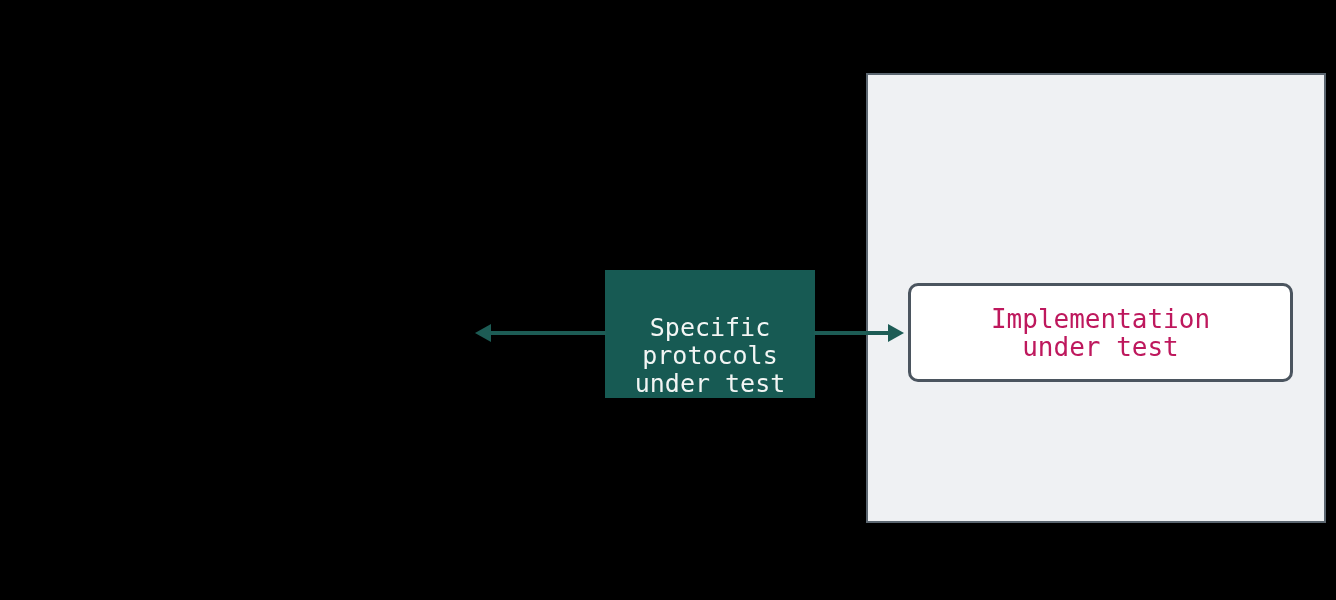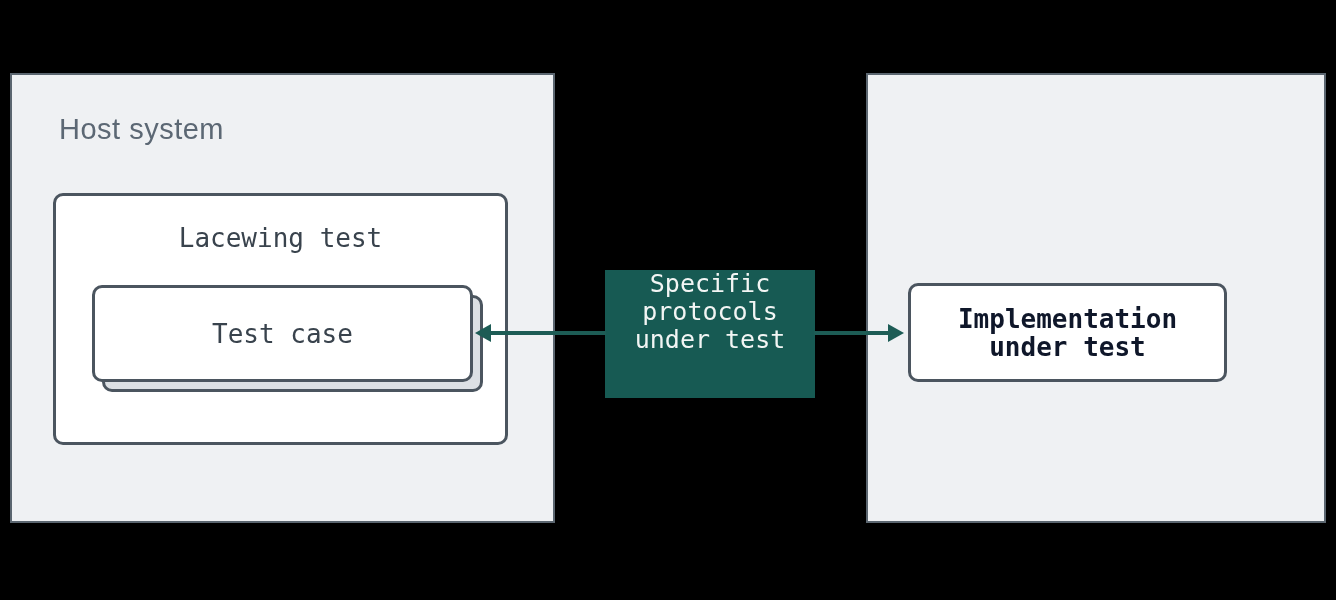--- a/index.html
+++ b/index.html
@@ -84,44 +84,43 @@
     justify-content: center;
     font-family: "DejaVu Sans Mono", monospace;
     font-size: 26px;
     color: #39434d;
   }
 
   .impl-box {
     position: absolute;
     left: 40px;
     top: 208px;
-    width: 319px;
+    width: 385px;
     height: 99px;
     display: flex;
     align-items: center;
     justify-content: center;
     text-align: center;
     font-family: "DejaVu Sans Mono", monospace;
     font-size: 26px;
     line-height: 28px;
-    color: #0f172a;
+    color: #be185d;
     white-space: pre-line;
-    font-weight: bold;
   }
 
   
   .teal-box {
     position: absolute;
     left: 605px;
     top: 270px;
     width: 210px;
     height: 128px;
     background: #175a53;
     display: flex;
-    align-items: flex-start;
+    align-items: flex-end;
     justify-content: center;
     text-align: center;
     font-family: "DejaVu Sans Mono", monospace;
     font-size: 25px;
     line-height: 28px;
     color: #f2f5f4;
     white-space: pre-line;
     z-index: 4;
   }
 
@@ -144,33 +143,20 @@
     z-index: 5;
   }
   .head-left  { left: 475px; top: 324px; border-right: 16px solid #1d5c55; }
   .head-right { left: 888px; top: 324px; border-left: 16px solid #1d5c55; }
 </style>
 </head>
 <body>
 
 <div class="stage">
 
-  <section class="panel panel-host">
-    <div class="panel-title">Host system</div>
-
-    <div class="wbox lacewing-box">
-      <div class="lacewing-label">Lacewing test</div>
-
-      <div class="stack-back"></div>
-
-      <div class="wbox stack-front">
-        <span>Test case</span>
-      </div>
-    </div>
-  </section>
 
   <section class="panel panel-fuchsia">
 
     <div class="wbox impl-box">
       <span>Implementation
 under test</span>
     </div>
   </section>
 
   <div class="teal-box">

